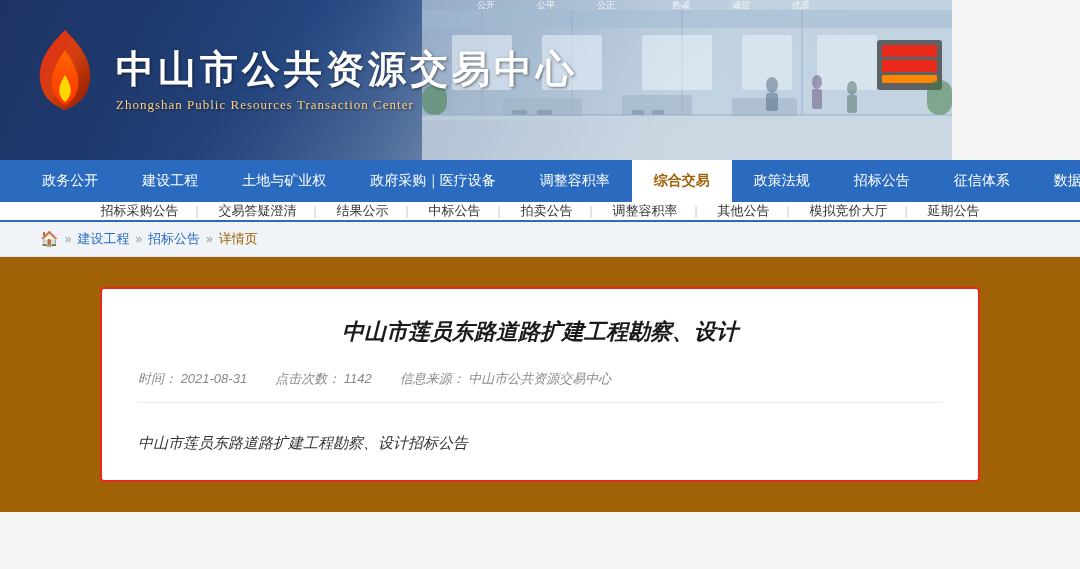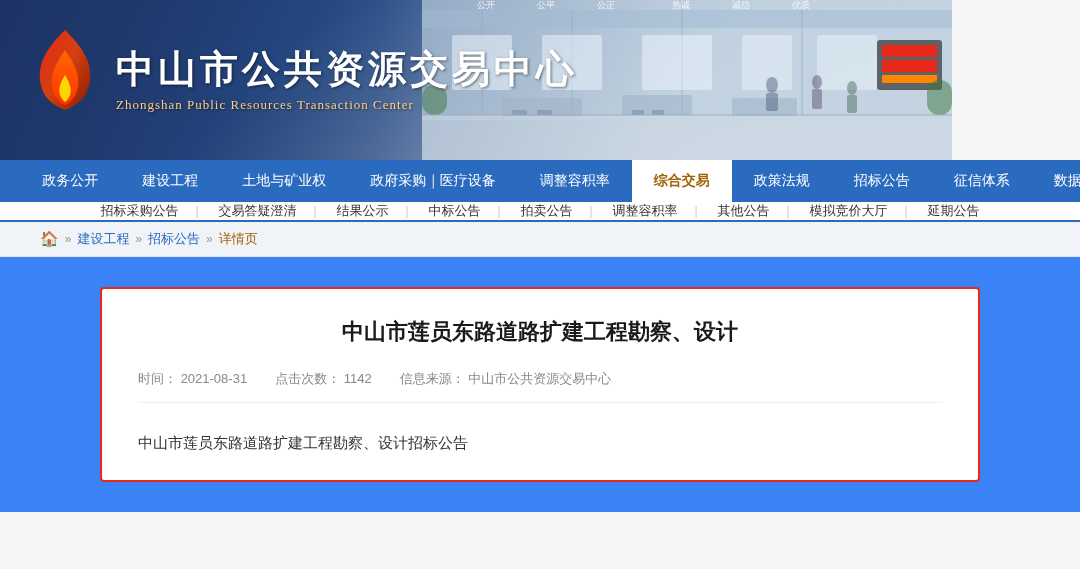--- a/index.html
+++ b/index.html
@@ -141,22 +141,23 @@
       border-bottom: 1px solid #dde4ec;
     }
     .breadcrumb .home-icon { color: #2a6bbf; font-size: 15px; }
     .breadcrumb .sep { color: #999; font-size: 12px; }
     .breadcrumb a { color: #2a6bbf; text-decoration: none; }
     .breadcrumb .current { color: #a16207; }
 
     
     .content-area {
       padding: 30px 100px;
-      background: #3b82f6;
+      background: #a16207;
       min-height: 220px;
+      font-style: italic;
     }
     .article-card {
       background: #fff;
       border: 2px solid #e8291a;
       border-radius: 4px;
       padding: 28px 36px 24px;
     }
     .article-title {
       font-size: 22px;
       font-weight: bold;

